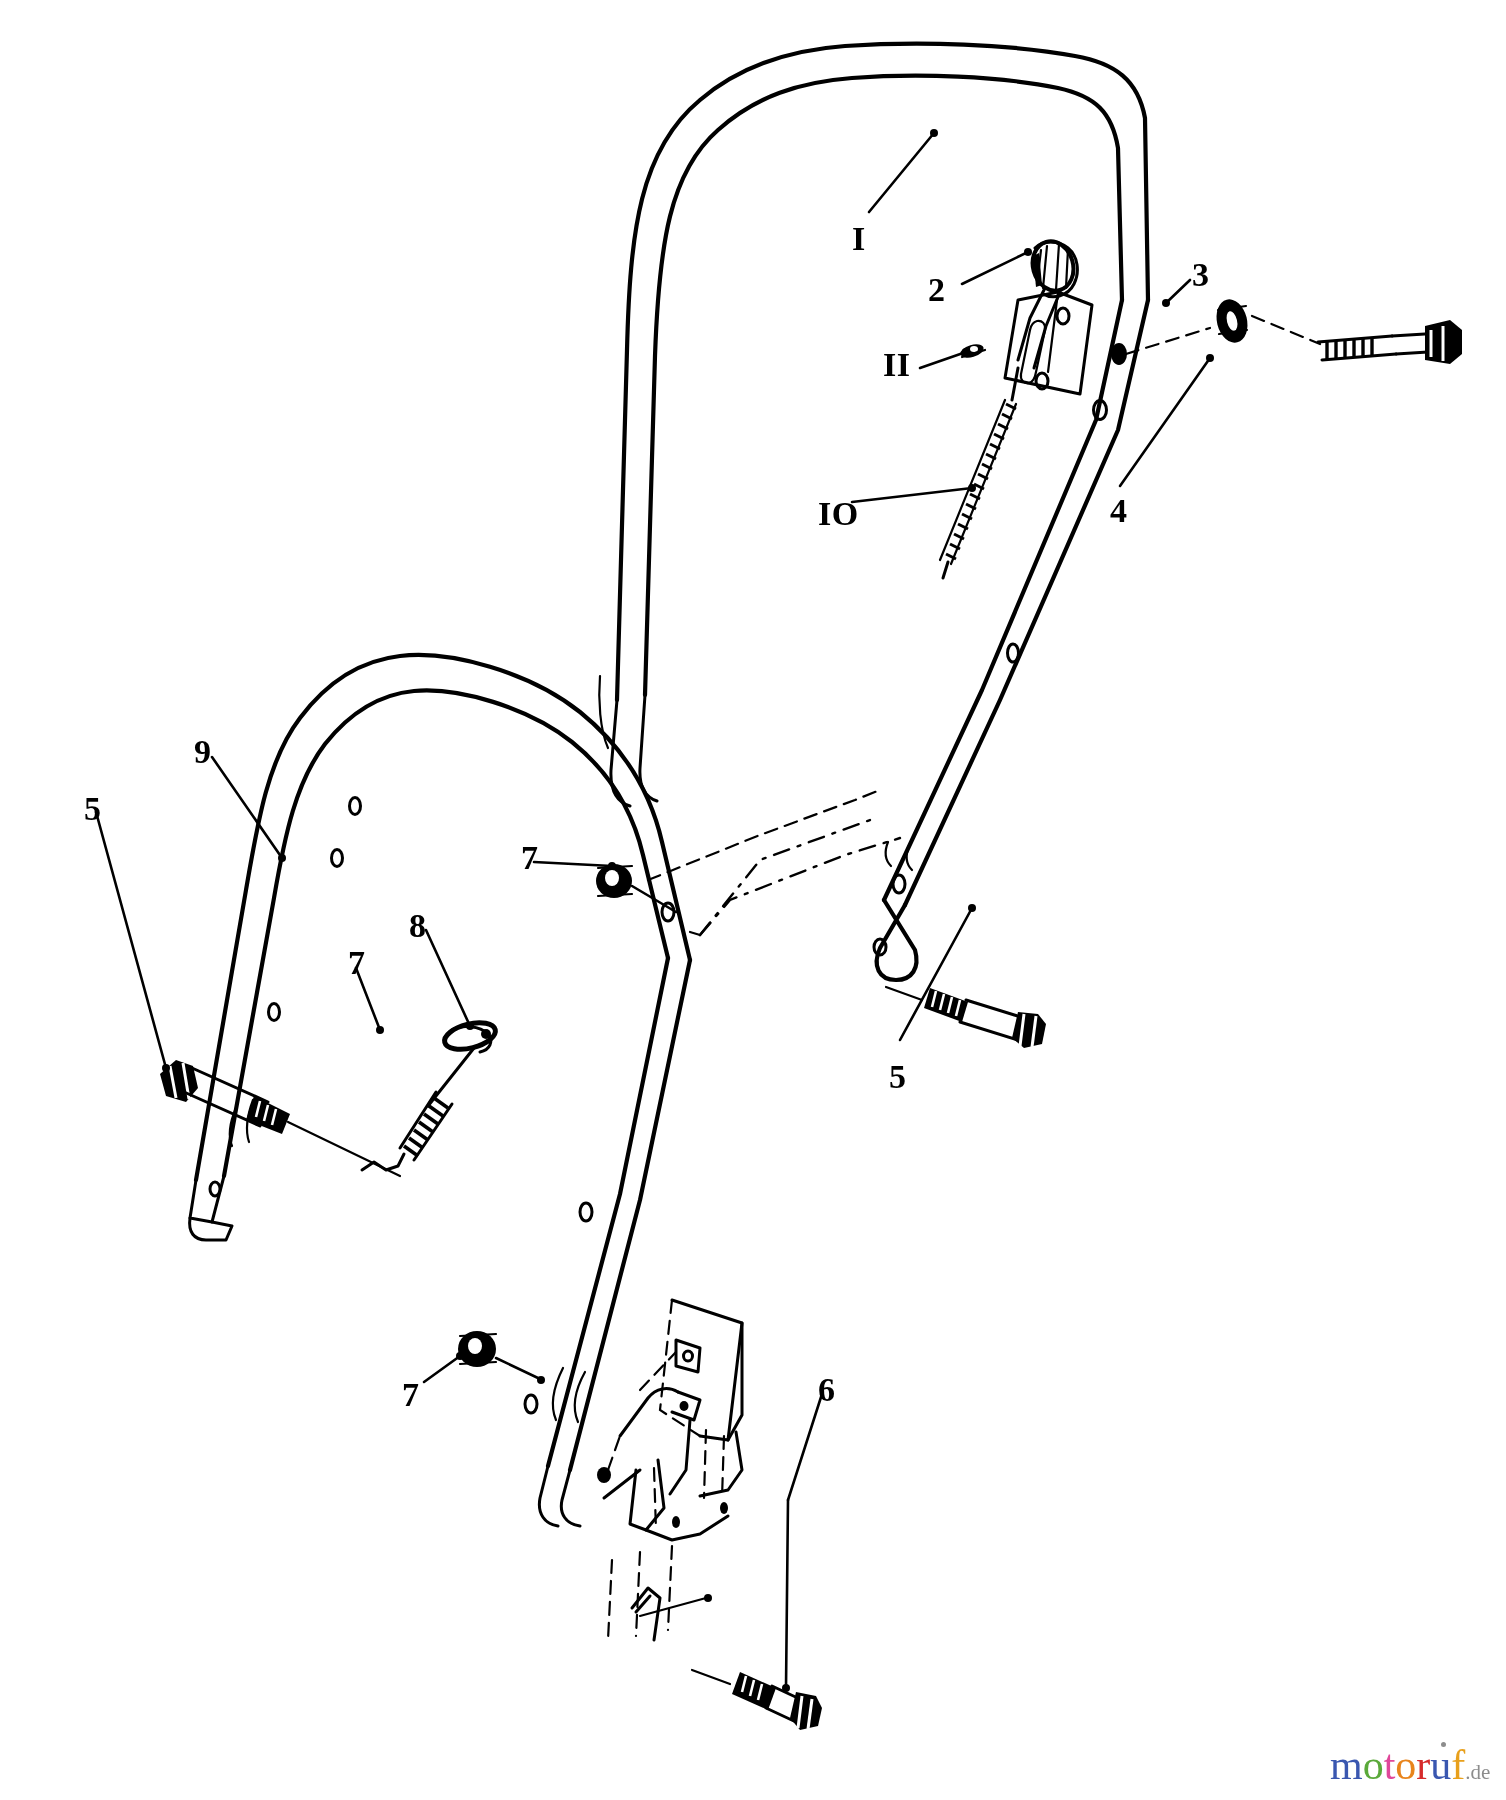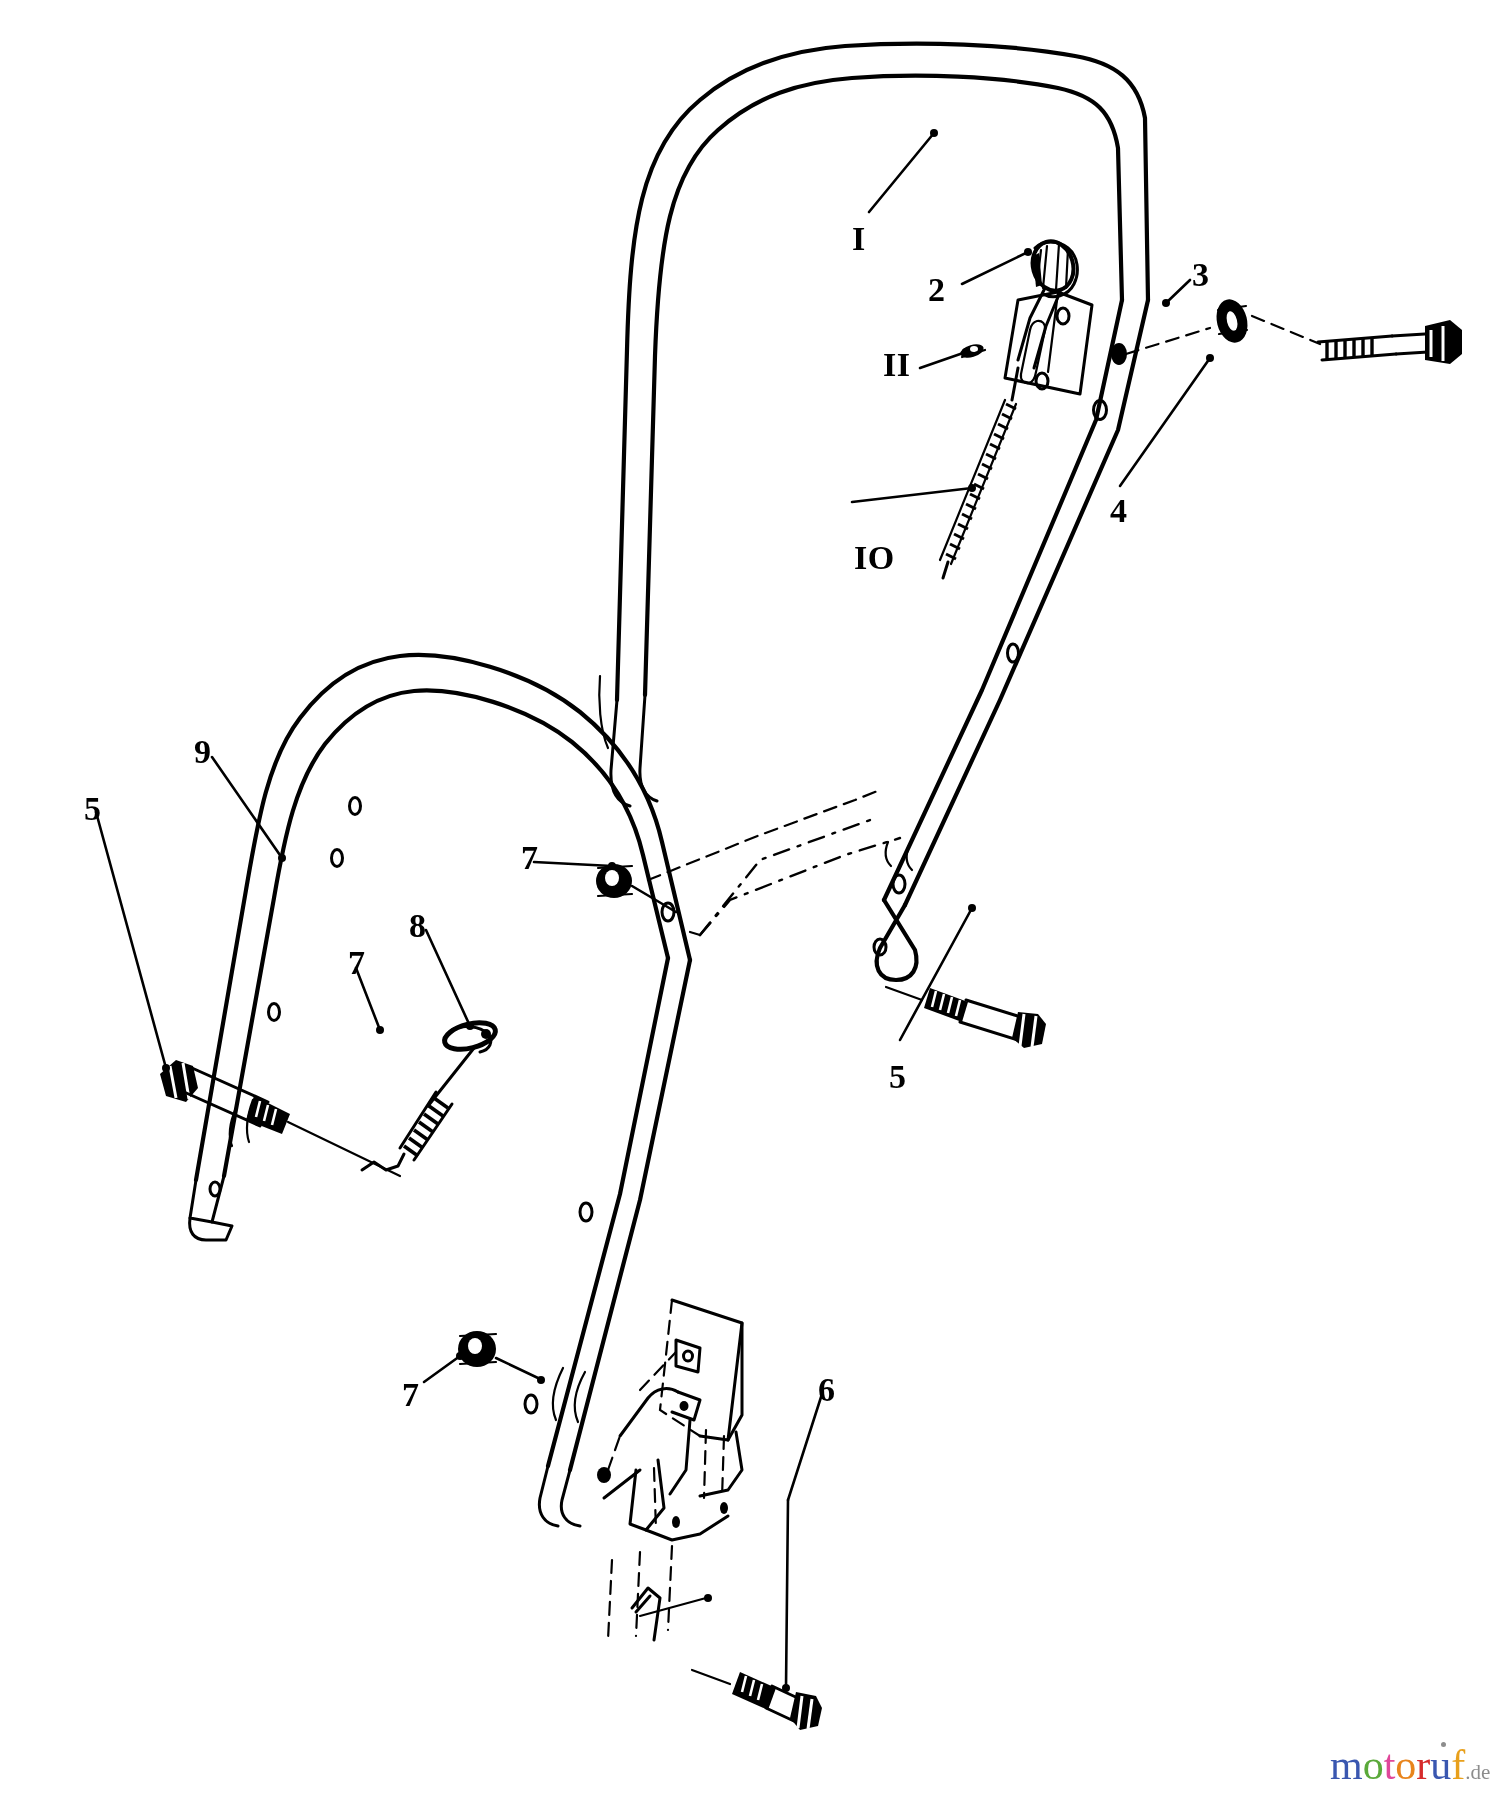--- a/index.html
+++ b/index.html
@@ -403,21 +403,21 @@
   <div class="callout" style="left:1192px; top:258px;">3</div>
   <div class="callout" style="left:1110px; top:494px;">4</div>
   <div class="callout" style="left:84px;   top:792px;">5</div>
   <div class="callout" style="left:194px;  top:735px;">9</div>
   <div class="callout" style="left:521px;  top:841px;">7</div>
   <div class="callout" style="left:409px;  top:909px;">8</div>
   <div class="callout" style="left:348px;  top:946px;">7</div>
   <div class="callout" style="left:889px;  top:1060px;">5</div>
   <div class="callout" style="left:402px;  top:1378px;">7</div>
   <div class="callout" style="left:818px;  top:1373px;">6</div>
-  <div class="callout" style="left:854px;  top:497px;margin-top:44px;">IO</div>
+  <div class="callout" style="left:818px;  top:497px;">IO</div>
   <div class="callout" style="left:883px;  top:348px;">II</div>
 
   <div id="watermark">
     <span class="wm-dot"></span>
     <span class="wm-letter" style="color: rgb(58, 87, 176);">m</span><span class="wm-letter" style="color: rgb(90, 169, 58);">o</span><span class="wm-letter" style="color: rgb(224, 72, 154);">t</span><span class="wm-letter" style="color: rgb(232, 132, 28);">o</span><span class="wm-letter" style="color: rgb(214, 43, 43);">r</span><span class="wm-letter" style="color: rgb(58, 87, 176);">u</span><span class="wm-letter" style="color: rgb(232, 160, 28);">f</span><span class="wm-suffix" style="color: rgb(141, 141, 141);">.de</span>
   </div>
 
 </div>
 
 </body></html>

